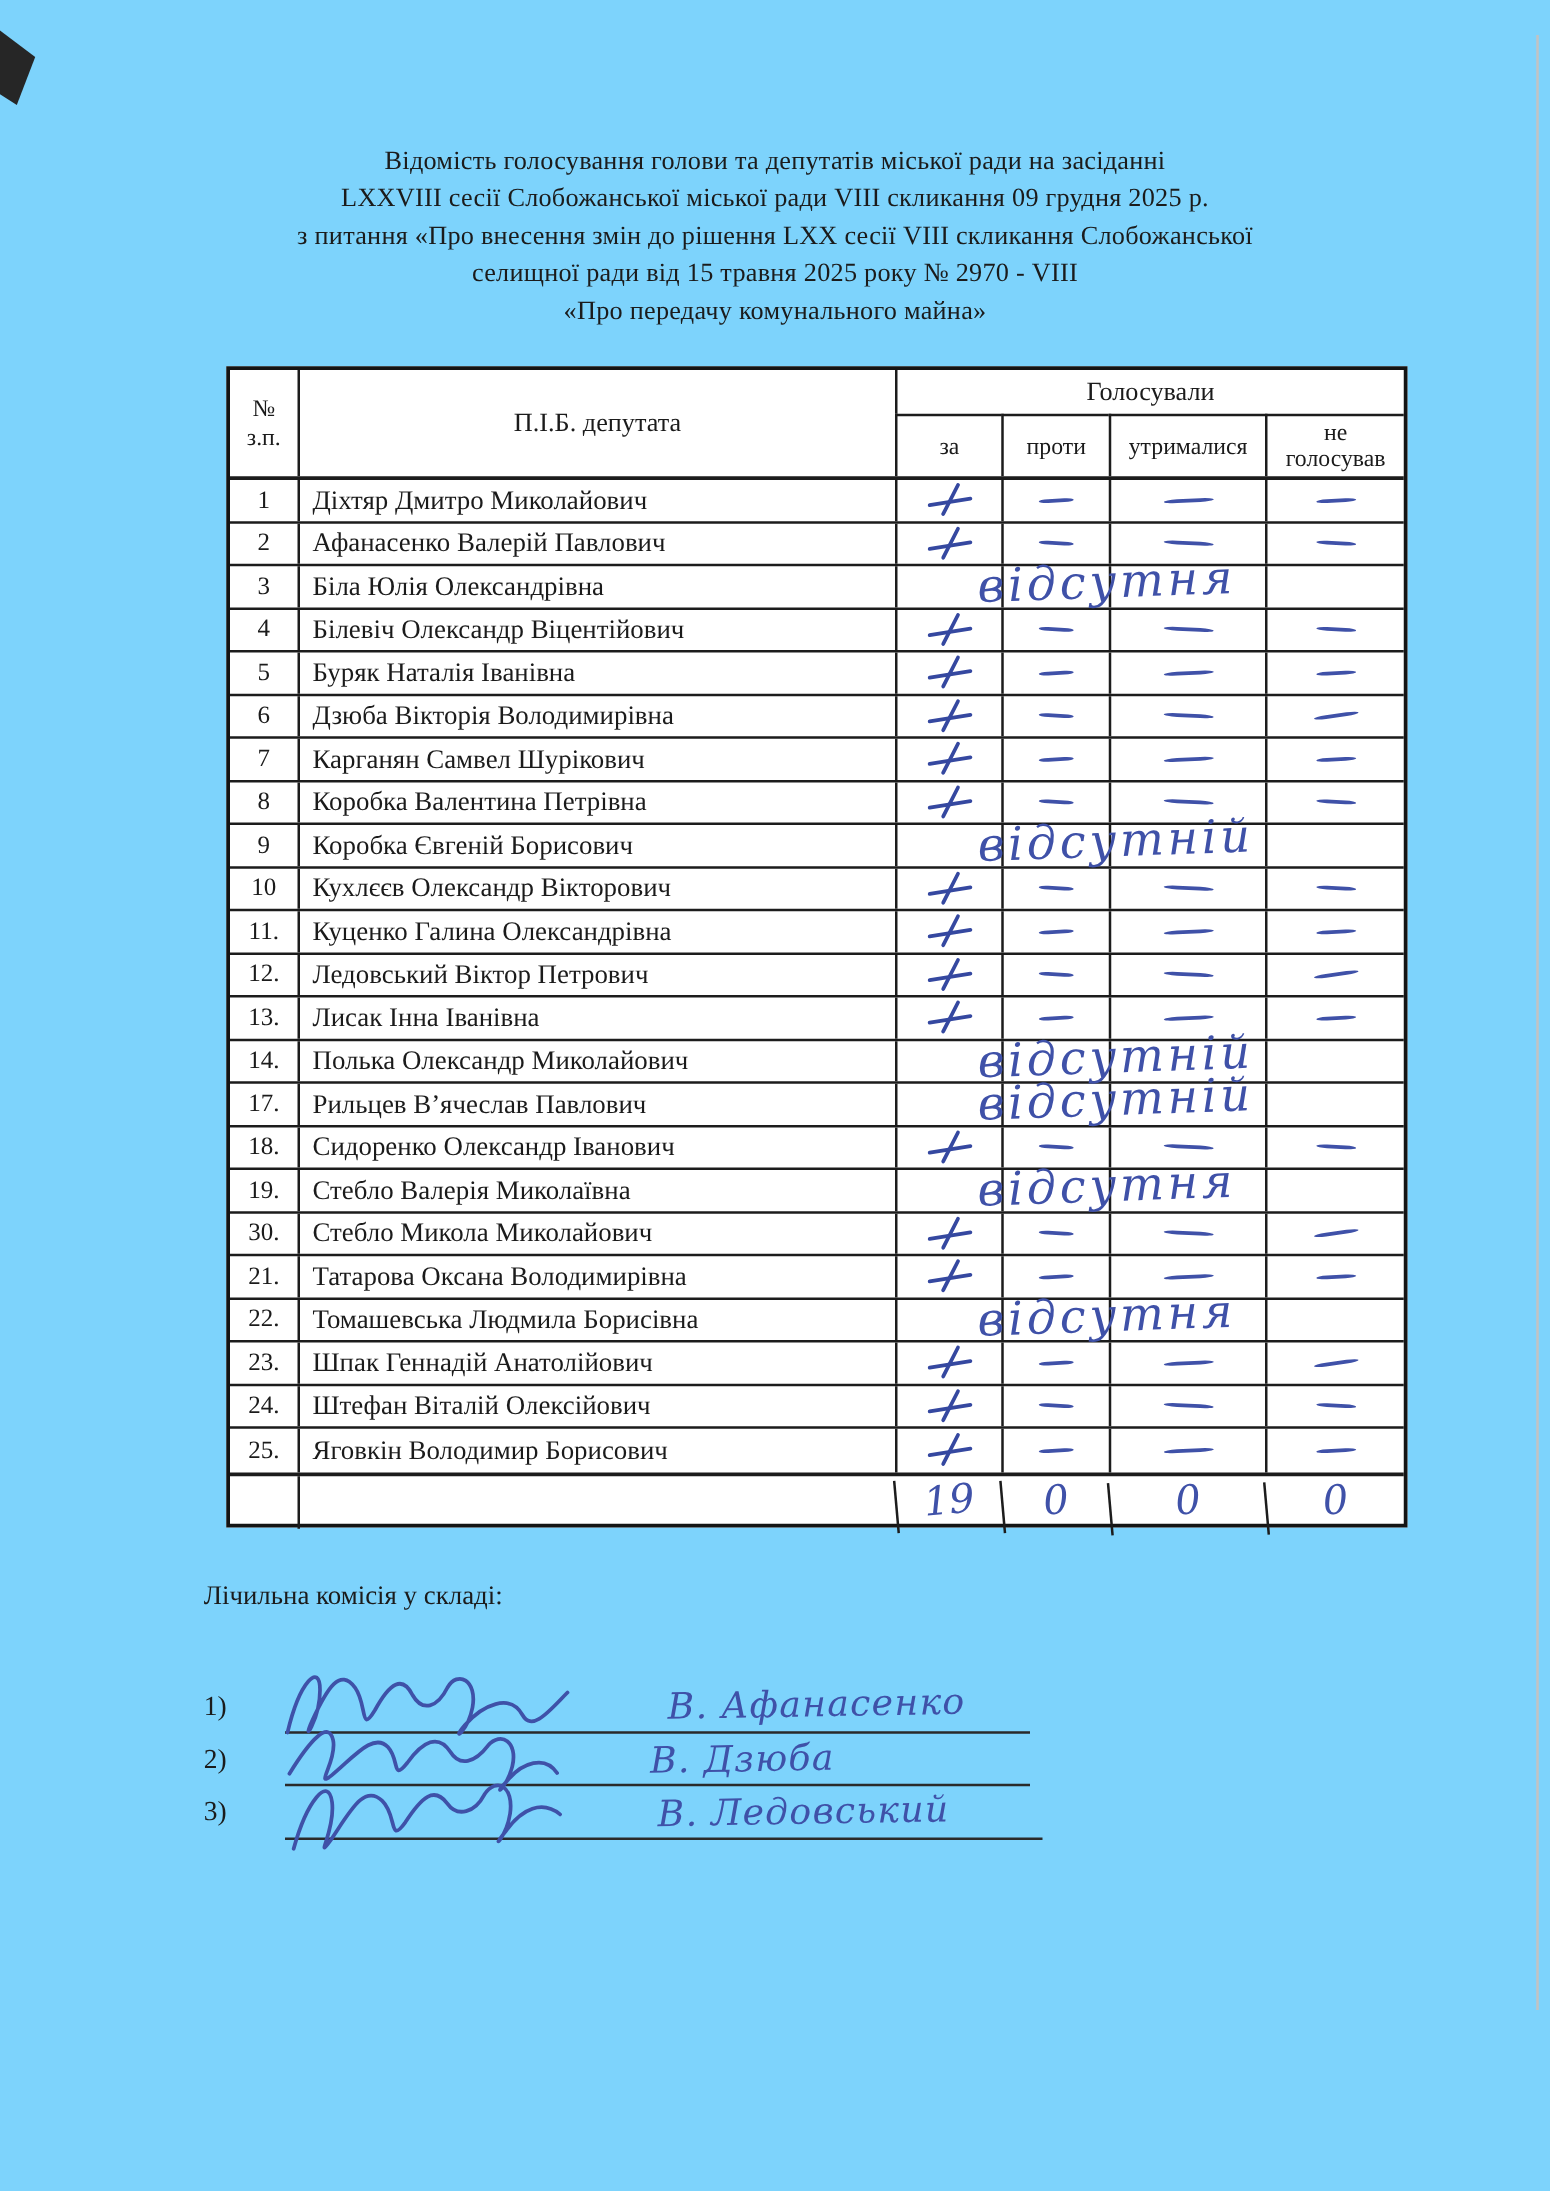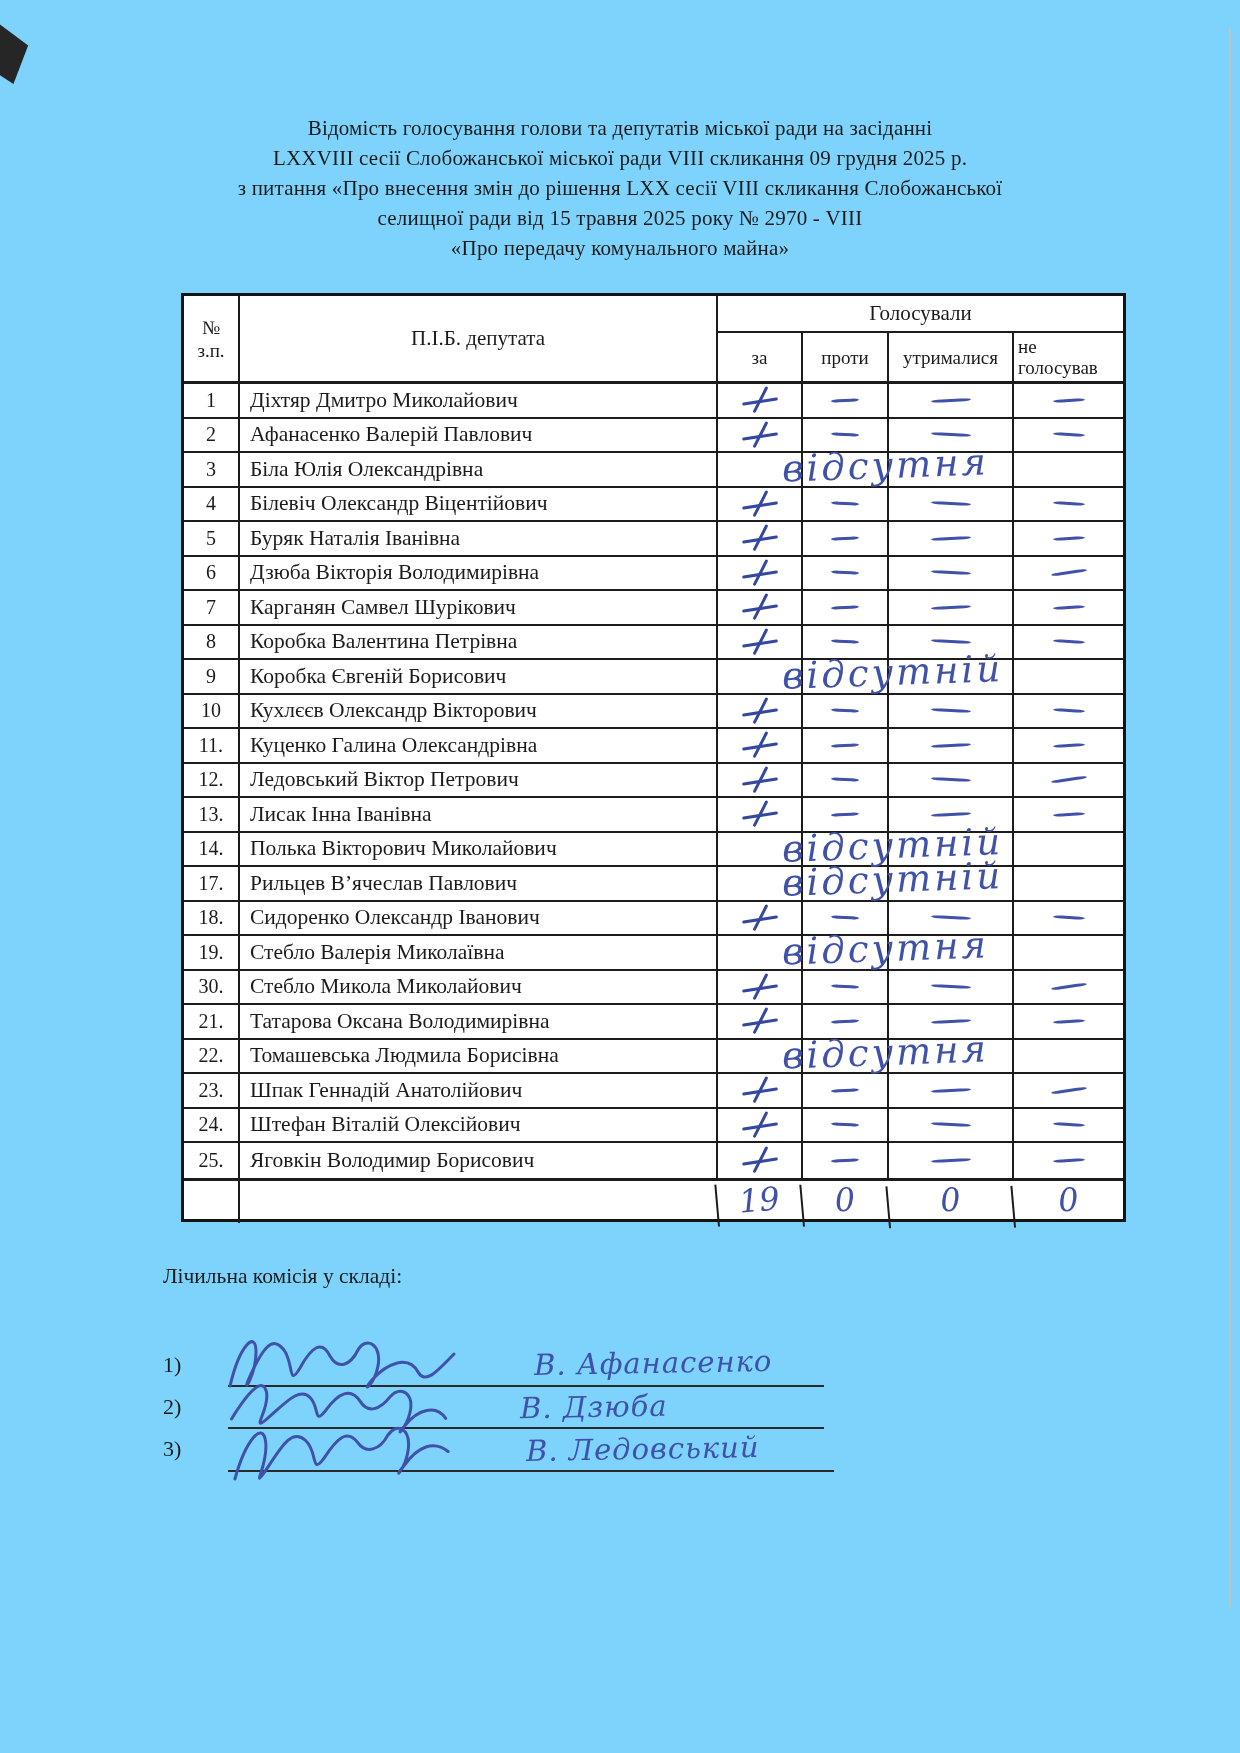--- a/index.html
+++ b/index.html
@@ -16,21 +16,21 @@
   .title{ position:absolute; left:0; top:113px; width:1240px; text-align:center;
           font-size:21px; line-height:30px; letter-spacing:.2px; }
 
   
   .vote-table{ position:absolute; left:181px; top:293px; width:939px; border:3px solid #141414; background:#fff; }
   .thead{ display:grid; grid-template-columns:54px 478px 85px 86px 125px 111px; grid-template-rows:35px 50px; }
   .cell{ box-sizing:border-box; display:flex; align-items:center; justify-content:center; }
   .h-num{ grid-row:1/3; grid-column:1; flex-direction:column; font-size:19px; line-height:23px; justify-content:center; }
   .h-name{ grid-row:1/3; grid-column:2; border-left:2px solid var(--line); font-size:21px; }
   .h-voted{ grid-row:1; grid-column:3/7; border-left:2px solid var(--line); font-size:21px; }
-  .h-sub{ grid-row:2; border-top:2px solid var(--line); font-size:19px; line-height:21px; text-align:left; padding:0 4px; }
+  .h-sub{ grid-row:2; border-top:2px solid var(--line); font-size:19px; line-height:21px; text-align:center; padding:0 4px; }
   .h-sub + .h-sub, .h-za{ border-left:2px solid var(--line); }
   .h-za{ grid-column:3; } .h-proty{ grid-column:4; } .h-utr{ grid-column:5; } .h-ne{ grid-column:6; }
 
   .tbody{ border-top:3px solid var(--line); }
   .trow{ position:relative; display:grid; grid-template-columns:54px 478px 85px 86px 125px 111px;
          height:34.5px; border-bottom:2px solid var(--line); box-sizing:border-box; }
   .trow:last-child{ border-bottom:none; }
   .c{ box-sizing:border-box; display:flex; align-items:center; justify-content:center; overflow:visible; }
   .c + .c{ border-left:2px solid var(--line); }
   .c-num{ font-size:20px; }
@@ -283,21 +283,21 @@
           </div>
           <div class="c c-utr">
             <div class="dash d-utr"></div>
           </div>
           <div class="c c-ne">
             <div class="dash d-ne"></div>
           </div>
         </div>
         <div class="trow">
           <div class="c c-num">14.</div>
-          <div class="c c-name">Полька Вікторович Миколайович</div>
+          <div class="c c-name">Полька Олександр Миколайович</div>
           <div class="c c-za"></div>
           <div class="c c-proty"></div>
           <div class="c c-utr"></div>
           <div class="c c-ne"></div>
           <div class="absent-note">відсутній</div>
         </div>
         <div class="trow">
           <div class="c c-num">17.</div>
           <div class="c c-name">Рильцев В’ячеслав  Павлович</div>
           <div class="c c-za"></div>

